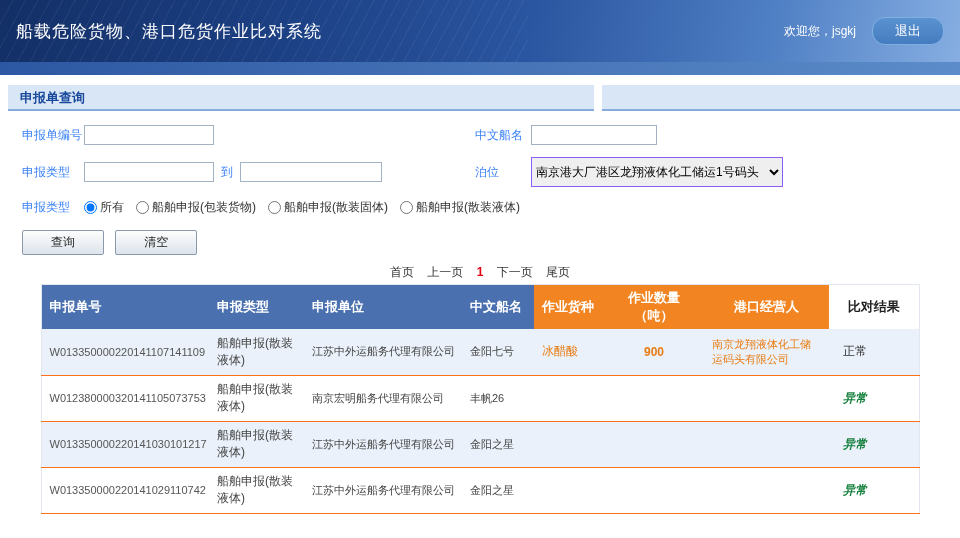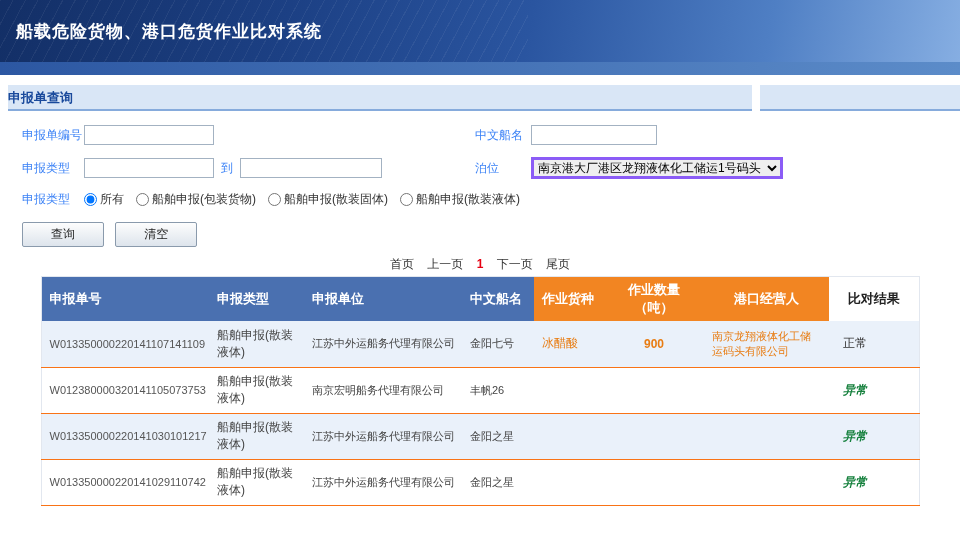--- a/index.html
+++ b/index.html
@@ -16,47 +16,47 @@
     height:62px;
     background:linear-gradient(100deg,#132f66 0%,#1c4084 30%,#2a55a0 55%,#4f7fc4 80%,#86aee2 100%);
     display:flex; align-items:center; padding:0 16px;
     position:relative; overflow:hidden;
   }
   .banner::before{
     content:""; position:absolute; left:0; top:0; bottom:0; width:55%;
     background:repeating-linear-gradient(118deg,rgba(255,255,255,0.06) 0 1px,transparent 1px 11px);
     pointer-events:none;
   }
-  .banner-title{ color:#fff; font-size:17px; font-weight:bold; letter-spacing:1px; position:relative; }
+  .banner-title{ color:#fff; font-size:17px; font-weight:normal; letter-spacing:1px; position:relative; }
   .banner-right{ margin-left:auto; display:flex; align-items:center; gap:16px; color:#fff; position:relative; }
   .welcome{ font-size:12px; }
   .logout-btn{
     background:linear-gradient(#5a92d0,#447cc0); border:1px solid #7fb0e0; color:#fff;
     font-size:13px; padding:4px 22px; border-radius:13px; cursor:pointer;
     font-family:inherit;
   }
   .banner-strip{ height:13px; background:linear-gradient(90deg,#2c57a2,#5c8cc9); }
 
   
   .section-row{ display:flex; gap:8px; margin-top:10px; padding-left:8px; }
   .section-box{ background:#d9e6f6; border-bottom:2px solid #86abdc; height:26px; line-height:26px; }
-  .section-left{ width:744px; color:#1a4a9c; font-weight:bold; font-size:13px; }
+  .section-left{ width:586px; padding-left:12px; color:#1a4a9c; font-weight:bold; font-size:13px; }
   .section-right{ flex:1; }
 
   
   .form-area{ padding:14px 0 0 22px; }
   .form-grid{
     display:grid; grid-template-columns:62px 391px 56px auto;
     row-gap:12px; align-items:center;
   }
   .flabel{ color:#3b82f6; }
   input.text{ height:20px; border:1px solid #a3b2c2; font-size:12px; padding:1px 3px; font-family:inherit; }
   .w1{ width:130px; } .w2{ width:130px; } .w3{ width:142px; } .w4{ width:126px; }
   .date-group{ display:flex; align-items:center; gap:7px; }
-  select{ width:252px; height:22px; font-size:12px; border:3px solid #8b5cf6; font-family:inherit; }
+  select{ width:252px; height:30px; font-size:12px; border:1px solid #8b5cf6; font-family:inherit; }
   .radios{ display:flex; }
   .radio-item{ display:flex; align-items:center; margin-right:12px; }
   .radio-item input{ margin:0 3px 0 0; }
   .btn-row{ margin-top:14px; }
   .btn{
     border:1px solid #8a9aac; background:linear-gradient(#fdfdfd,#dde4ec);
     font-size:12px; padding:3px 28px; margin-right:8px; cursor:pointer; border-radius:2px;
     font-family:inherit; color:#222;
   }
 
@@ -86,20 +86,24 @@
   td.operator-cell{ color:#e87c12; font-size:11px; }
   td.result-cell{ padding-left:14px; }
   .res-error{ color:#15803d; font-weight:bold;font-style:italic; }
   .res-normal{ color:#333; }
 </style>
 </head>
 <body>
 
 <header class="banner">
   <div class="banner-title">船载危险货物、港口危货作业比对系统</div>
+  <div class="banner-right">
+    <span class="welcome">欢迎您，jsgkj</span>
+    <button class="logout-btn">退出</button>
+  </div>
 </header>
 <div class="banner-strip"></div>
 
 <div class="section-row">
   <div class="section-box section-left">申报单查询</div>
   <div class="section-box section-right"></div>
 </div>
 
 <div class="form-area">
   <div class="form-grid">

